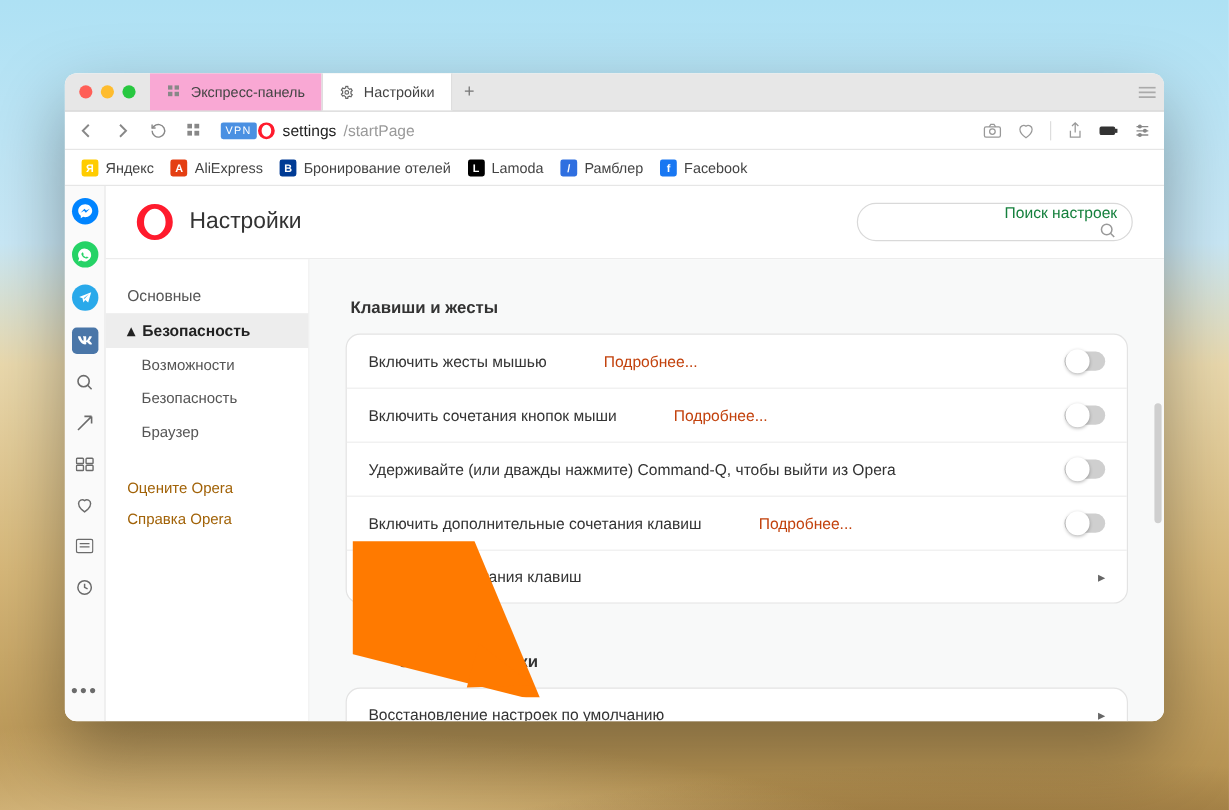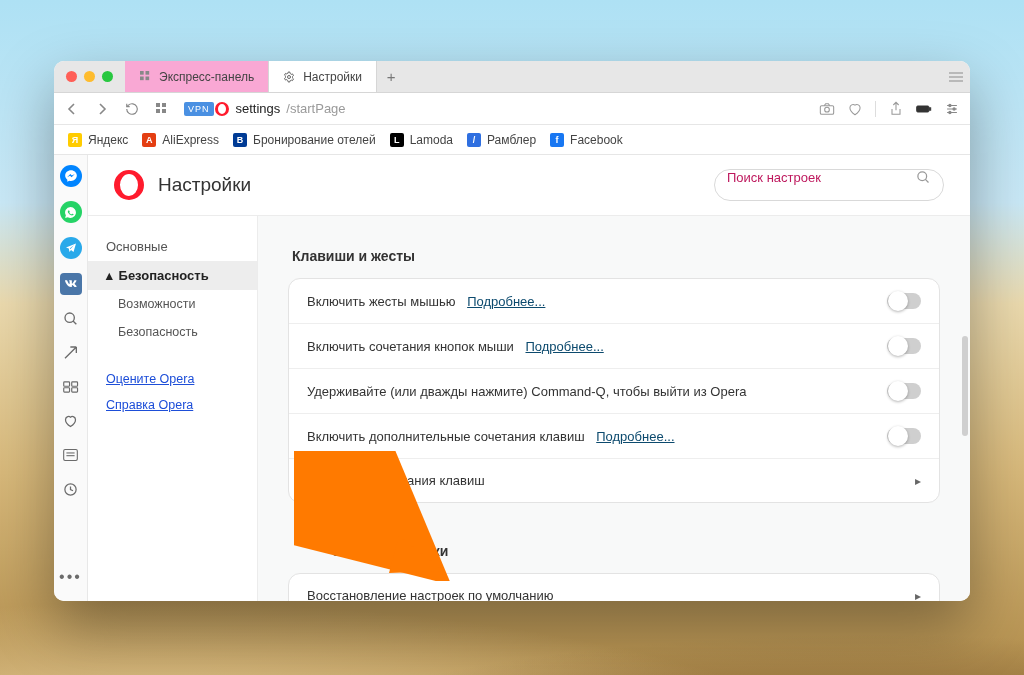--- a/index.html
+++ b/index.html
@@ -42,37 +42,37 @@
   
   .body { flex:1; display:flex; min-height:0;}
   .dock { width:34px; background:#fafafa; border-right:1px solid #e8e8e8; display:flex; flex-direction:column; align-items:center; padding:10px 0; gap:14px;}
   .dock .circle { width:22px; height:22px; border-radius:50%; display:flex; align-items:center; justify-content:center; font-size:12px;}
   .dock .plain { width:20px; height:20px; display:flex; align-items:center; justify-content:center; color:#6b6b6b;}
   .dock .dots { margin-top:auto; padding-bottom:8px; letter-spacing:2px;}
   .page { flex:1; display:flex; flex-direction:column; min-width:0;}
   .pagehead { display:flex; align-items:center; padding:14px 26px; gap:14px; border-bottom:1px solid #ececec;}
   .opera-logo { width:30px; height:30px; border-radius:50%; border:4px solid #ff1b2d; border-left-width:6px; border-right-width:6px;}
   .pagehead h1 { font-size:19px; font-weight:500; color:#333;}
-  .search { margin-left:auto; width:230px; height:32px; border:1px solid #d9d9d9; border-radius:16px; display:flex; align-items:flex-start; padding:0 12px; color:#be185d; font-size:13px;}
+  .search { margin-left:auto; width:230px; height:32px; border:1px solid #d9d9d9; border-radius:16px; display:flex; align-items:flex-end; padding:0 12px; color:#15803d; font-size:13px;flex-direction:column;}
   .search .mag { margin-left:auto;}
   .pagebody { flex:1; display:flex; min-height:0;}
   .sidenav { width:170px; border-right:1px solid #ececec; padding:16px 0; font-size:13px;}
   .sidenav .item { padding:7px 18px; color:#555;}
   .sidenav .item.active { background:#ededed; font-weight:600; color:#222; display:flex; align-items:center; gap:6px;}
   .sidenav .item.sub { padding-left:30px; font-size:12.5px;}
-  .sidenav .link { padding:6px 18px; color:#1d4ed8; text-decoration:underline; font-size:12.5px;}
+  .sidenav .link { padding:6px 18px; color:#a16207; font-size:12.5px;}
   .sidenav .gap { height:20px;}
   .settings { flex:1; background:#f8f9f9; padding:0 30px 30px 30px; overflow:hidden; position:relative;}
   .placeholderbar { height:4px; margin:0 0 28px 0;}
   .section-title { font-size:14px; font-weight:600; color:#333; margin:0 0 14px 4px;}
   .card { background:#fff; border:1px solid #e3e3e3; border-radius:12px;}
   .row { display:flex; align-items:center; padding:14px 18px; font-size:13px; color:#333; border-bottom:1px solid #eee; gap:4px;}
   .row:last-child { border-bottom:none;}
   .row .spacer { flex:1;}
-  .row a.more { color:#0c4a6e; text-decoration:underline;}
+  .row a.more { color:#c2410c; margin-left:36px;}
   .toggle { width:34px; height:16px; background:#cfcfcf; border-radius:10px; position:relative;}
   .toggle::after { content:""; position:absolute; left:1px; top:-2px; width:20px; height:20px; background:#fff; border-radius:50%; box-shadow:0 1px 3px rgba(0,0,0,.3);}
   .chev { color:#666; font-size:12px;}
   .section2 { margin-top:40px;}
   .scrollbar { position:absolute; right:2px; top:120px; width:6px; height:100px; background:#cfcfcf; border-radius:3px;}
   
   .arrow { position:absolute; left:240px; top:390px; pointer-events:none;}
 </style>
 </head>
 <body>
@@ -314,20 +314,21 @@
       </div>
       <div class="pagebody">
         <div class="sidenav">
           <div class="item">Основные</div>
           <div class="item active">
             <span>▴</span>
             <span>Безопасность</span>
           </div>
           <div class="item sub">Возможности</div>
           <div class="item sub">Безопасность</div>
+          <div class="item sub">Браузер</div>
           <div class="gap"></div>
           <div class="link">Оцените Opera</div>
           <div class="link">Справка Opera</div>
         </div>
 
         <div class="settings">
           <div class="placeholderbar"></div>
           <div class="section-title">Клавиши и жесты</div>
           <div class="card">
             <div class="row">

